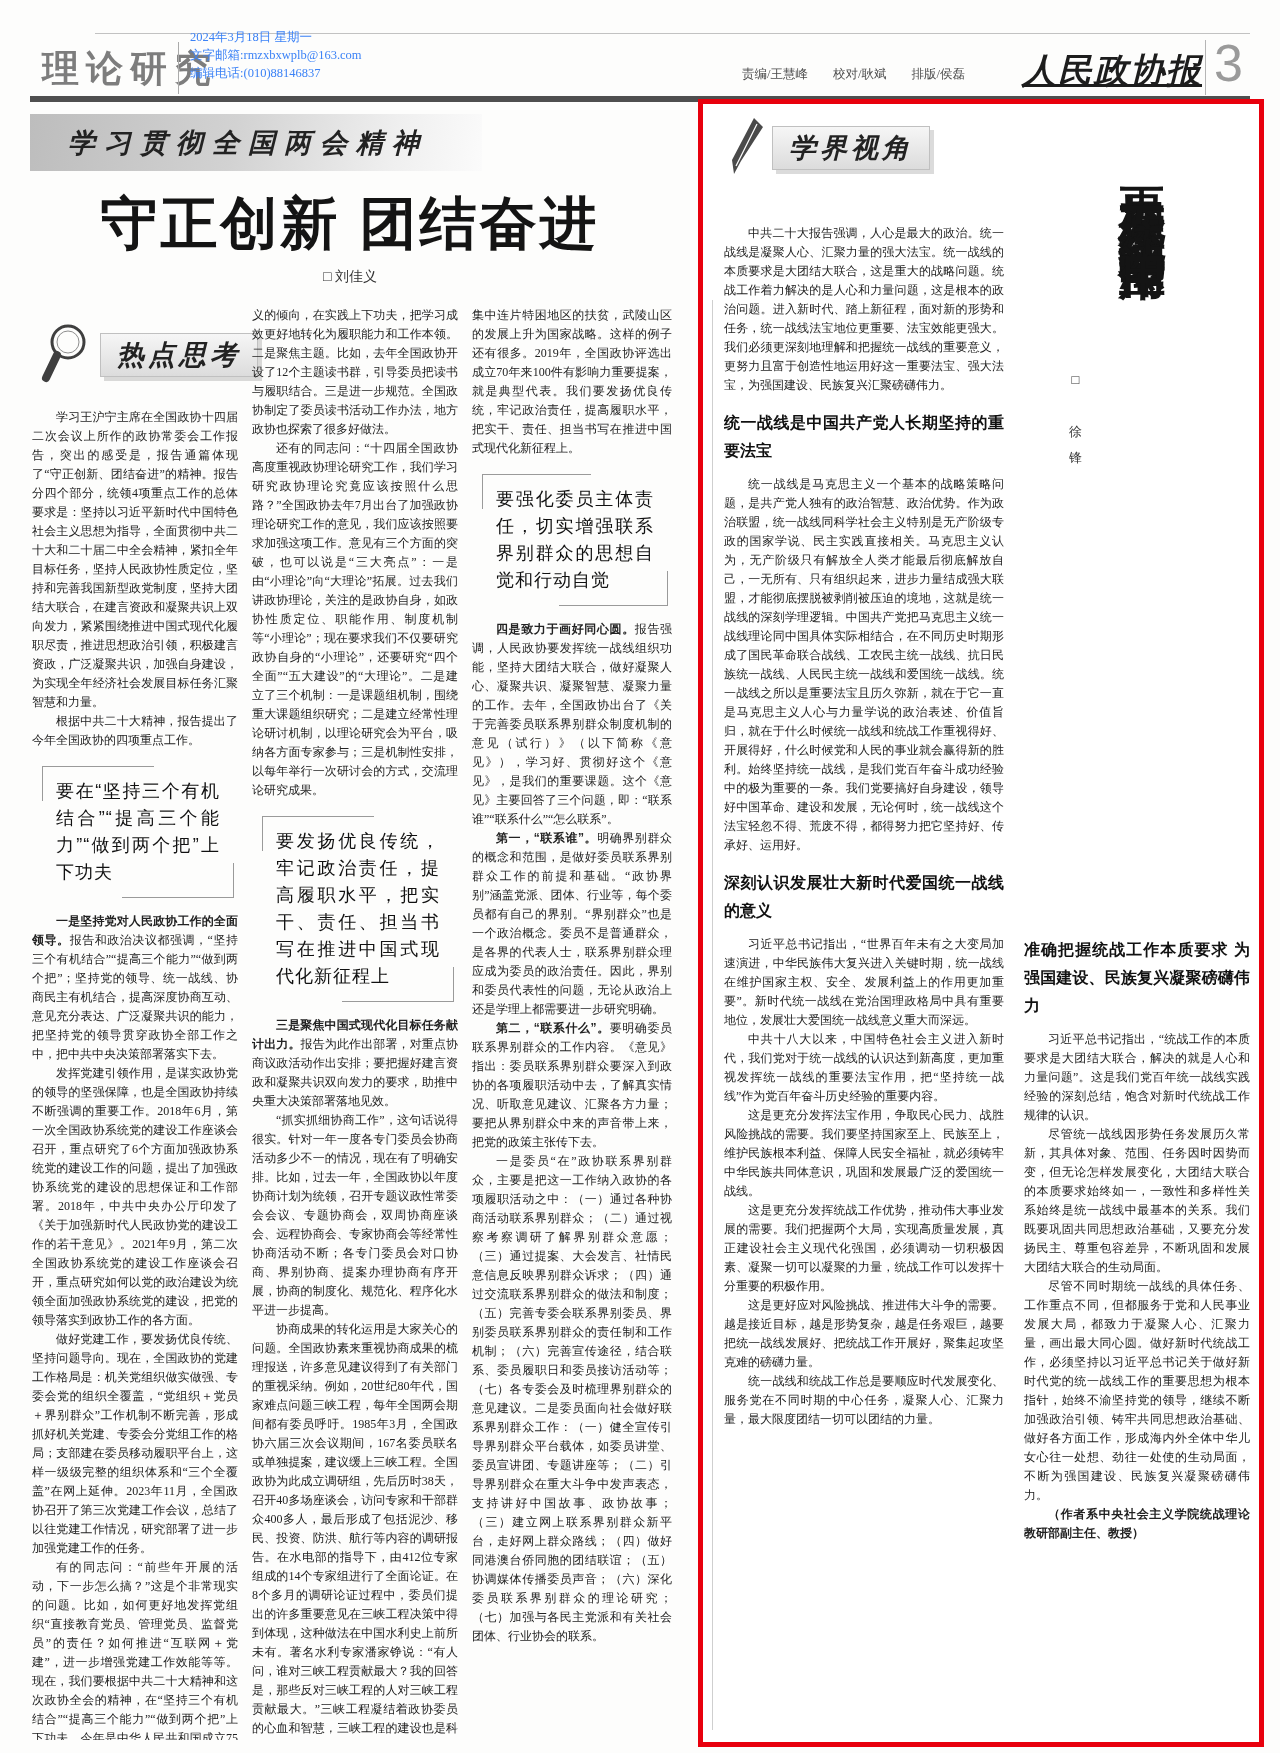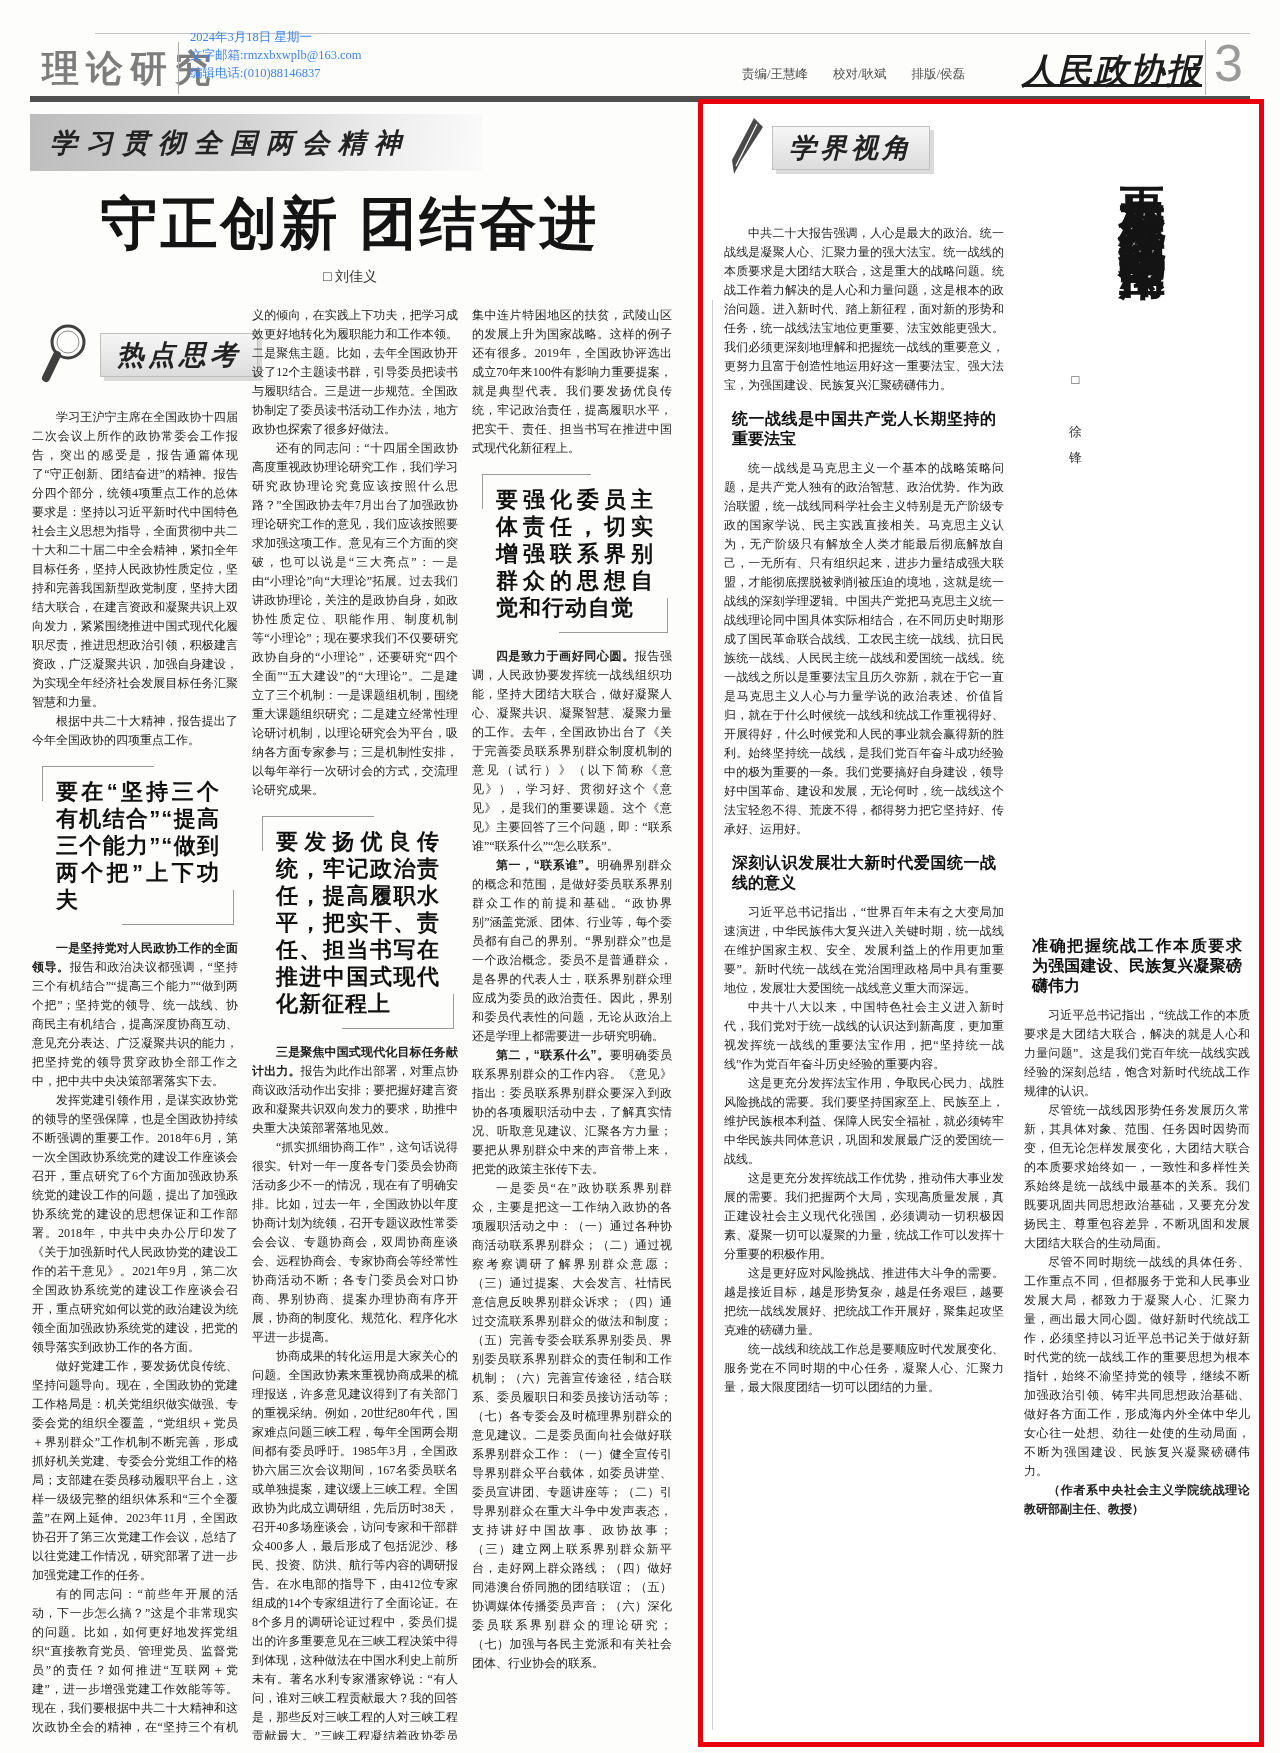--- a/index.html
+++ b/index.html
@@ -13,46 +13,46 @@
   .hdr-info{position:absolute;left:190px;top:28px;font-size:12.5px;line-height:18px;color:#3b82f6;}
   .editors{position:absolute;left:742px;top:66px;font-size:12.5px;color:#4c4c4c;}
   .masthead{position:absolute;left:1022px;top:48px;font-size:34px;font-weight:bold;font-style:italic;
             color:#1d1d1d;letter-spacing:2px;text-decoration:underline;}
   .hdr-div2{position:absolute;left:1205px;top:40px;width:1px;height:55px;background:#b5b5b5;}
   .pagenum{position:absolute;left:1214px;top:33px;font-size:52px;color:#9a9a9a;font-family:"Liberation Sans",sans-serif;}
   .thickrule{position:absolute;left:30px;top:96px;width:1220px;height:6px;background:#4f4f4f;}
   
   .banner{position:absolute;left:30px;top:114px;width:452px;height:57px;
           background:linear-gradient(100deg,#bdbdbd 0%,#d2d2d2 45%,#efefef 80%,#fbfbfb 100%);
-          display:flex;align-items:center;padding-left:20px;box-sizing:border-box;}
+          display:flex;align-items:center;padding-left:38px;box-sizing:border-box;}
   .banner span{font-size:27px;font-weight:bold;letter-spacing:9px;color:#222;font-style:italic;}
   .headline{position:absolute;left:50px;top:186px;width:600px;text-align:center;
             font-family:"Liberation Sans","DejaVu Sans",sans-serif;font-weight:900;
             font-size:57px;letter-spacing:3px;color:#141414;}
   .main-byline{position:absolute;left:50px;top:268px;width:600px;text-align:center;font-size:14px;color:#333;}
   
   .badge{position:absolute;display:flex;align-items:center;gap:8px;}
   .badge-label{background:linear-gradient(#f6f6f6,#dcdcdc);border:1px solid #c0c0c0;
                box-shadow:4px 4px 0 rgba(0,0,0,.14);padding:3px 16px;font-size:27px;font-weight:bold;
                font-style:italic;letter-spacing:4px;color:#222;}
   
   .col{position:absolute;overflow:hidden;text-align:justify;font-size:12px;line-height:19px;color:#222;}
   .col .para{margin:0;text-indent:2em;}
   .col .para.noind{text-indent:0;}
   .col .para b{font-family:"Liberation Sans",sans-serif;}
   .col .credit{font-weight:bold;font-family:"Liberation Sans",sans-serif;}
-  .boxhead{position:relative;margin:16px 4px 14px 10px;padding:12px 14px;font-weight:bold;
-           font-family:"Liberation Sans","DejaVu Sans",sans-serif;font-size:22px;line-height:27px;
+  .boxhead{position:relative;margin:16px 4px 14px 10px;padding:12px 14px;font-weight:normal;
+           font-family:"Liberation Sans","DejaVu Sans",sans-serif;font-size:18px;line-height:27px;
            color:#111;text-indent:0;letter-spacing:1px;}
   .boxhead::before{content:"";position:absolute;left:0;top:0;width:58%;height:34px;
                    border-left:1px solid #9a9a9a;border-top:1px solid #9a9a9a;}
   .boxhead::after{content:"";position:absolute;right:0;bottom:0;width:58%;height:34px;
                   border-right:1px solid #9a9a9a;border-bottom:1px solid #9a9a9a;}
-  .subhead{margin:14px 8px 10px;font-weight:bold;font-family:"Liberation Sans","DejaVu Sans",sans-serif;
-           font-size:16px;line-height:20px;color:#111;text-indent:0;}
+  .subhead{margin:14px 0 10px;font-weight:bold;font-family:"Liberation Sans","DejaVu Sans",sans-serif;
+           font-size:16px;line-height:28px;color:#111;text-indent:0;}
   
   .redbox{position:absolute;left:698px;top:99px;width:556px;height:1638px;border:5px solid #e8000d;background:#fff;}
   .redbox-colrule{position:absolute;left:712px;top:300px;width:1px;height:1430px;background:#cfcfcf;}
   .vtitle{position:absolute;left:1106px;top:150px;height:750px;width:74px;
           writing-mode:vertical-rl;text-orientation:upright;
           font-family:"Liberation Sans","DejaVu Sans",sans-serif;font-weight:900;font-size:47px;
           letter-spacing:5px;color:#141414;display:flex;align-items:center;}
   .vbyline{position:absolute;left:1066px;top:372px;writing-mode:vertical-rl;text-orientation:upright;
            font-size:13px;letter-spacing:6px;color:#333;}
 </style>

